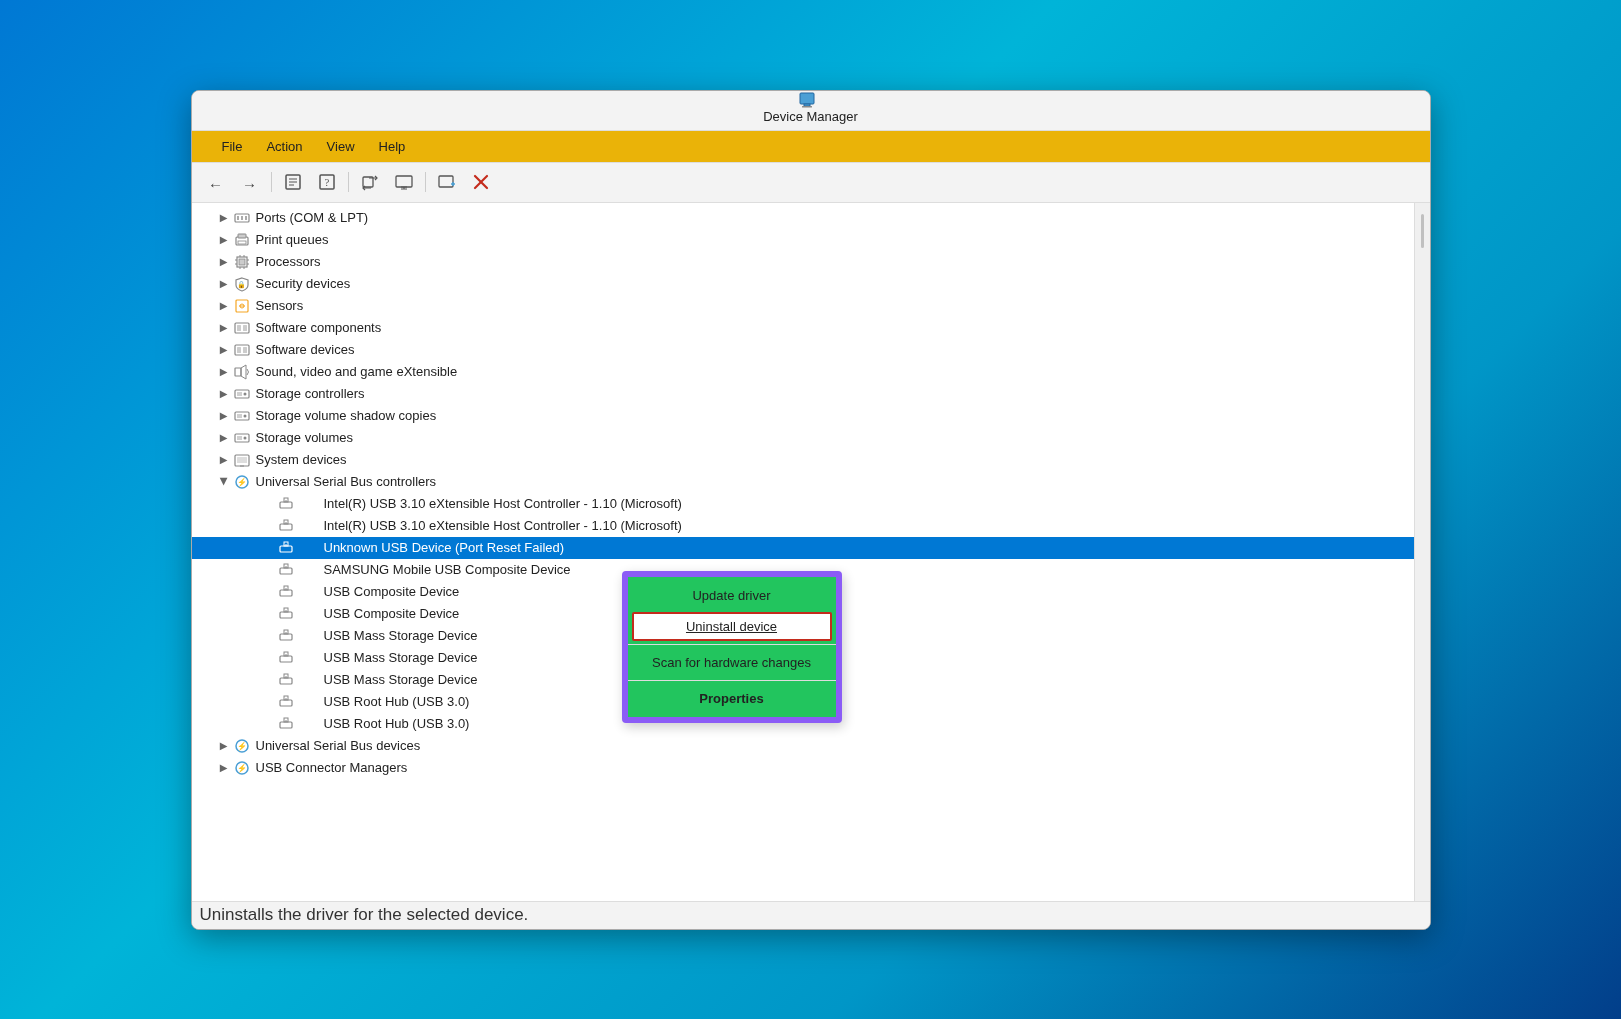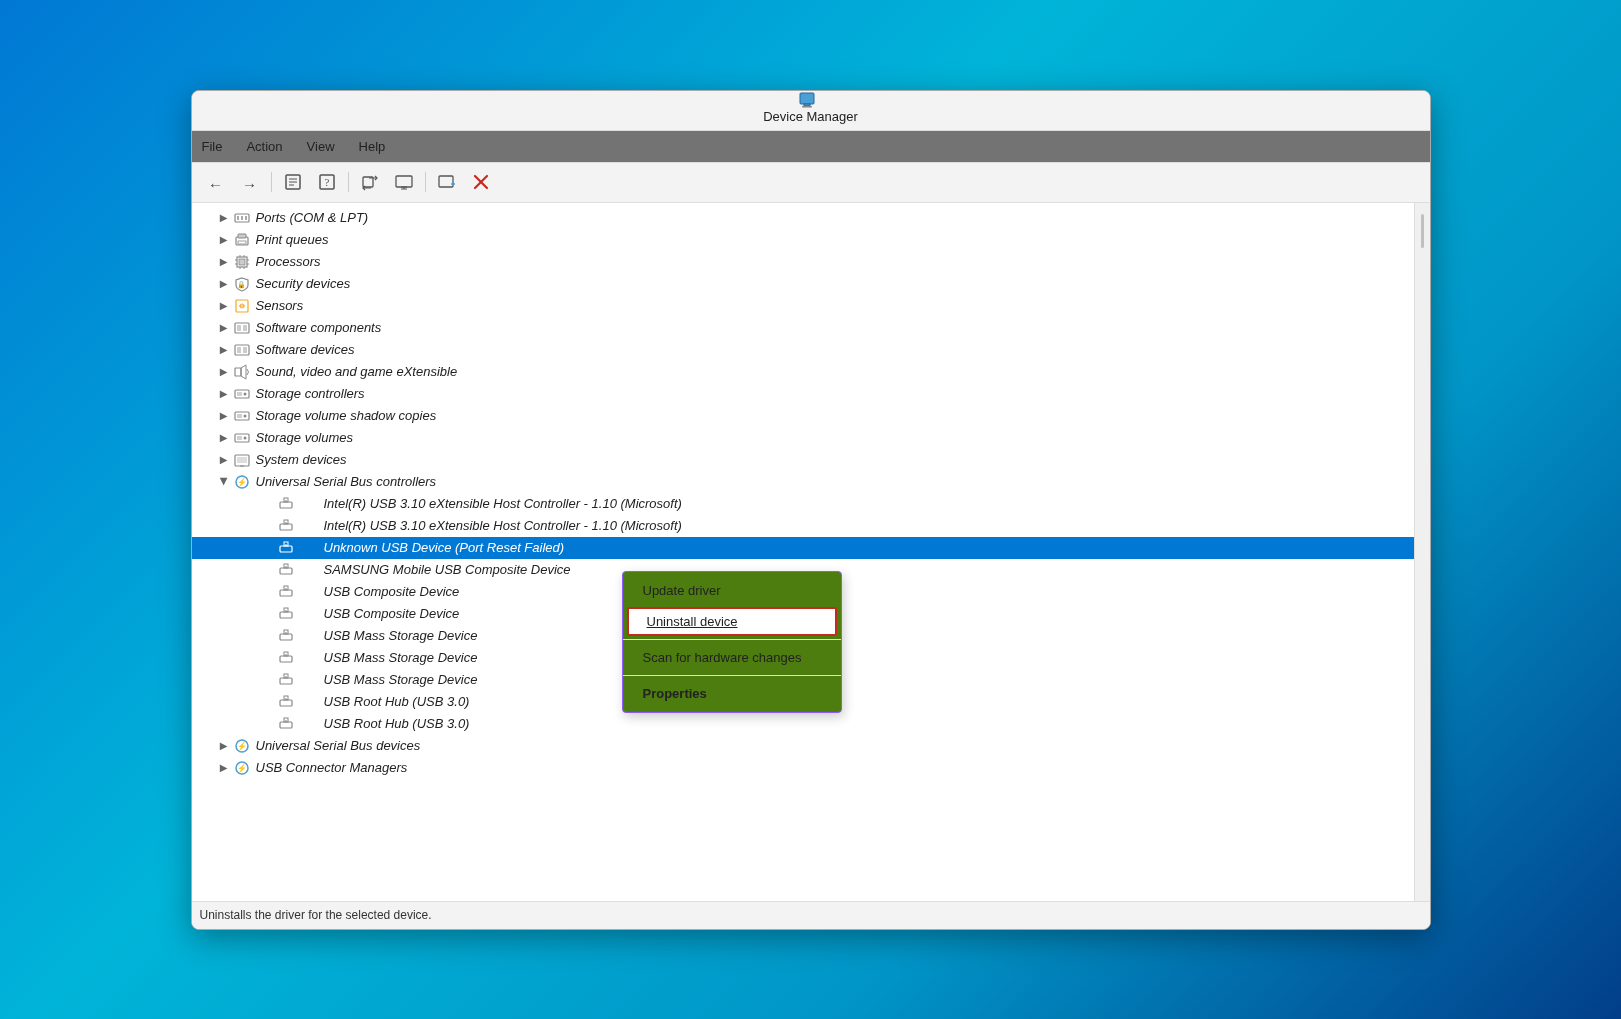--- a/index.html
+++ b/index.html
@@ -60,25 +60,25 @@
       background: transparent;
       cursor: pointer;
       display: flex;
       align-items: center;
       justify-content: center;
       font-size: 14px;
       color: #555;
       border-radius: 4px;
     }
     .menu-bar {
-      background: #737373;
+      background: #eab308;
       height: 32px;
       display: flex;
       align-items: center;
-      padding: 0 0;
+      padding: 0 20px;
       border-bottom: 1px solid #ddd;
       flex-shrink: 0;
       gap: 4px;
     }
     .menu-item {
       padding: 4px 10px;
       font-size: 13px;
       color: #222;
       cursor: pointer;
       border-radius: 3px;
@@ -161,44 +161,45 @@
     .tree-chevron.hidden { visibility: hidden; }
     .tree-icon {
       width: 20px;
       height: 20px;
       margin-right: 4px;
       display: flex;
       align-items: center;
       justify-content: center;
       flex-shrink: 0;
     }
-    .tree-label { flex: 1; font-style: italic; }
+    .tree-label { flex: 1; }
     .indent-1 { padding-left: 24px; }
     .indent-2 { padding-left: 44px; gap: 24px; }
     .status-bar {
       height: 28px;
       background: #f3f3f3;
       border-top: 1px solid #ddd;
       display: flex;
       align-items: center;
       padding: 0 8px;
-      font-size: 12px;
+      font-size: 17px;
       color: #333;
       flex-shrink: 0;
     }
     
     .context-menu {
       position: absolute;
-      background: #4d7c0f;
-      border: 1px solid #8b5cf6;
+      background: #22c55e;
+      border: 6px solid #8b5cf6;
       box-shadow: 2px 4px 12px rgba(0,0,0,0.2);
       border-radius: 4px;
       min-width: 220px;
       z-index: 100;
       padding: 4px 0;
+      text-align: center;
     }
     .ctx-item {
       padding: 7px 20px;
       font-size: 13px;
       color: #222;
       cursor: pointer;
     }
     .ctx-item.highlighted {
       background: white;
       border: 2px solid #c42b1c;

